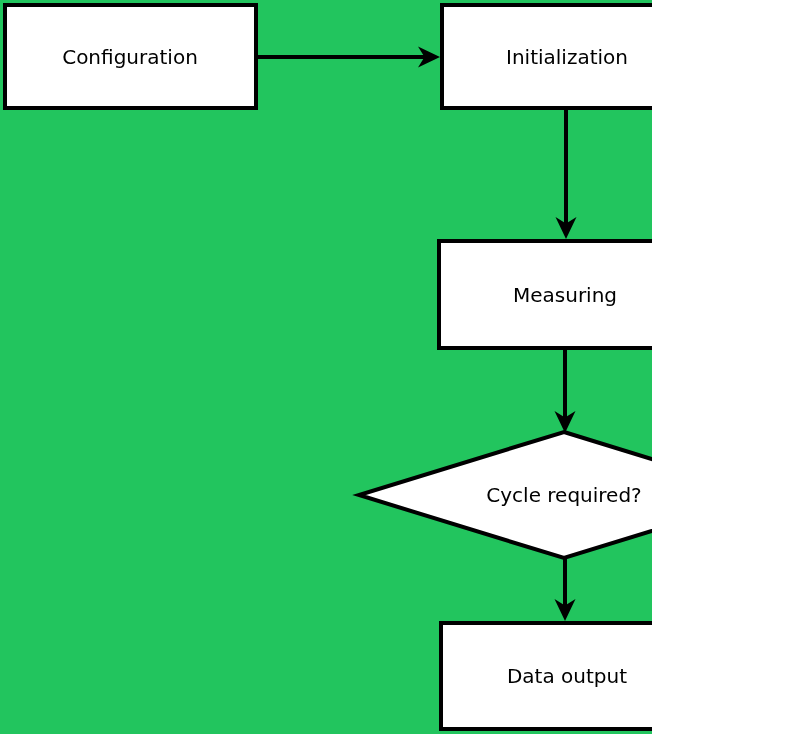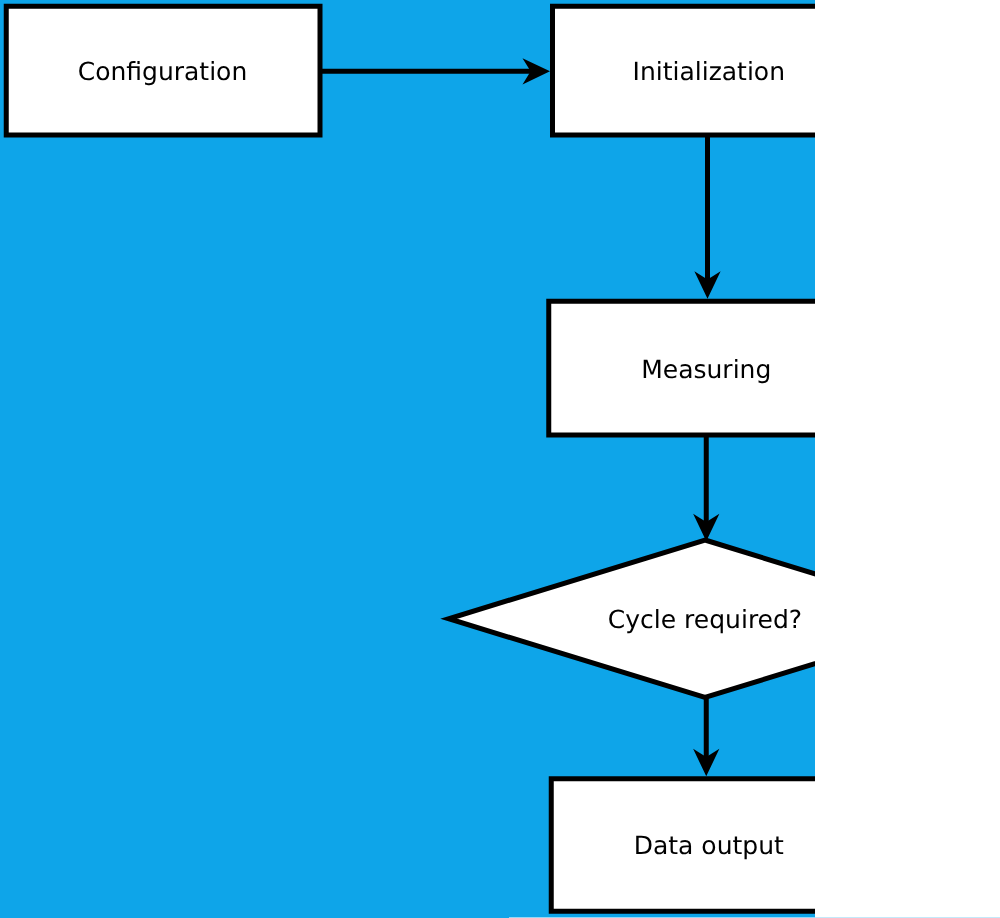--- a/index.html
+++ b/index.html
@@ -4,21 +4,21 @@
 <style>
   html, body {
     margin: 0;
     padding: 0;
     background: #ffffff;
   }
   .canvas-wrap {
     position: relative;
     width: 652px;
     height: 734px;
-    background: #0ea5e9;
+    background: #22c55e;
     overflow: hidden;
   }
   svg {
     display: block;
   }
   .node-shape {
     fill: #ffffff;
     stroke: #000000;
     stroke-width: 4;
   }

